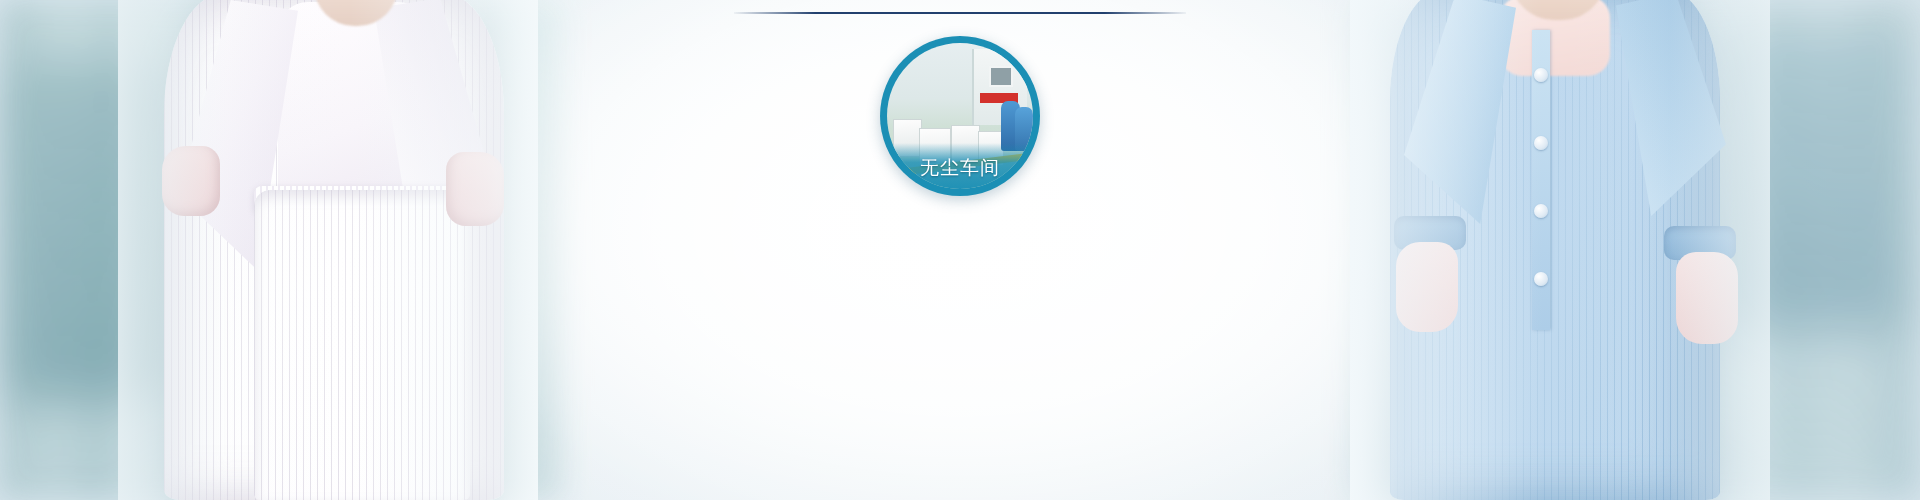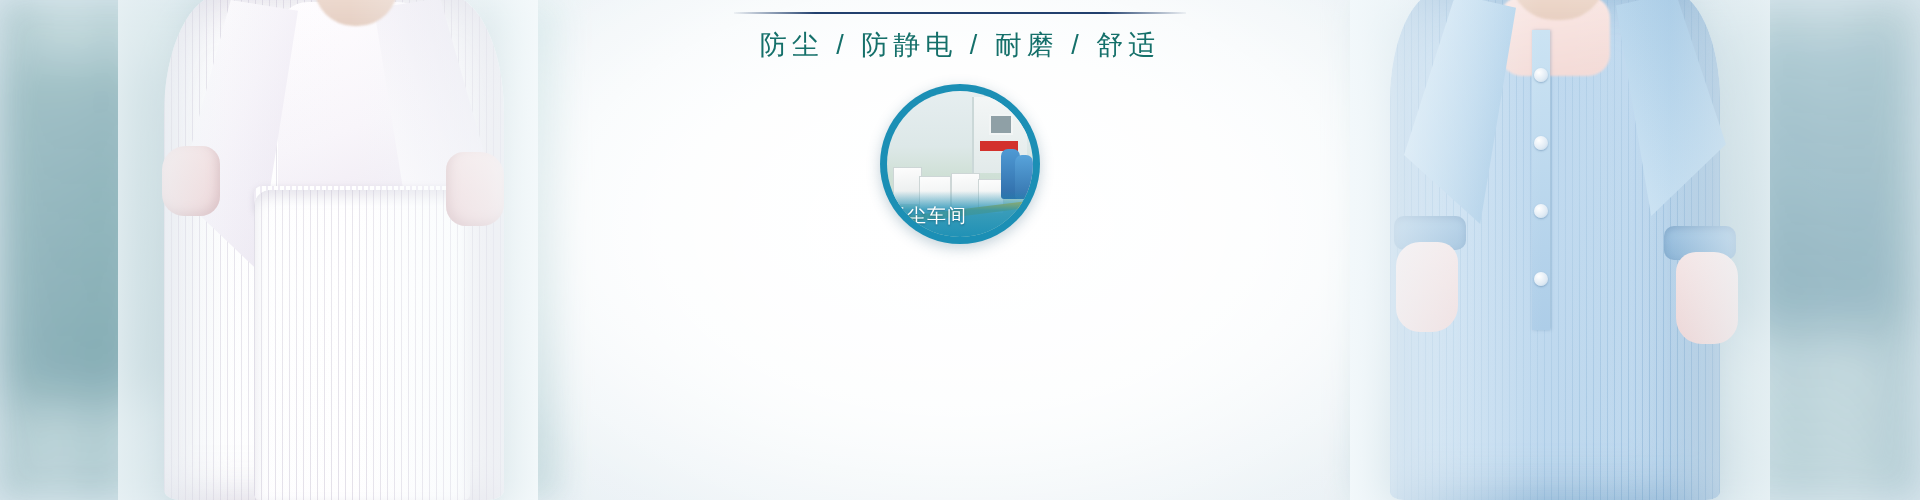--- a/index.html
+++ b/index.html
@@ -222,21 +222,21 @@
     background:#1b8fb5;
     padding:7px;
     box-shadow:0 4px 14px rgba(40,90,120,.28);
   }
   .badge-photo{
     position:relative; width:146px; height:146px; border-radius:50%;
     overflow:hidden;
   }
   .badge-label{
     position:absolute; left:0; right:0; bottom:9px;
-    text-align:left;
+    text-align:center;
     font-size:19px; line-height:24px; color:#ffffff;
     letter-spacing:1px;
     text-shadow:0 1px 2px rgba(0,50,70,.45);
     z-index:3;
   }
   .badge-photo::after{
     content:""; position:absolute; left:0; right:0; bottom:0; height:46px;
     background:linear-gradient(180deg, rgba(27,143,181,0) 0%, rgba(27,143,181,.82) 42%, rgba(27,143,181,.97) 100%);
   }
 
@@ -349,21 +349,20 @@
     <div class="mr-glove-r"></div>
     <div class="mr-fade"></div>
   </div>
 
   <div class="center">
 
 
     <div class="divider"></div>
 
 
-    <div class="subtitle-cn">防尘 / 防静电 / 耐磨 / 舒适</div>
 
     <div class="badges">
 
       <div class="badge">
         <div class="badge-photo">
           <div class="scene-a">
             <div class="door"></div>
               <div class="panel"></div>
               <div class="sign"></div>
             <div class="box b1"></div>

